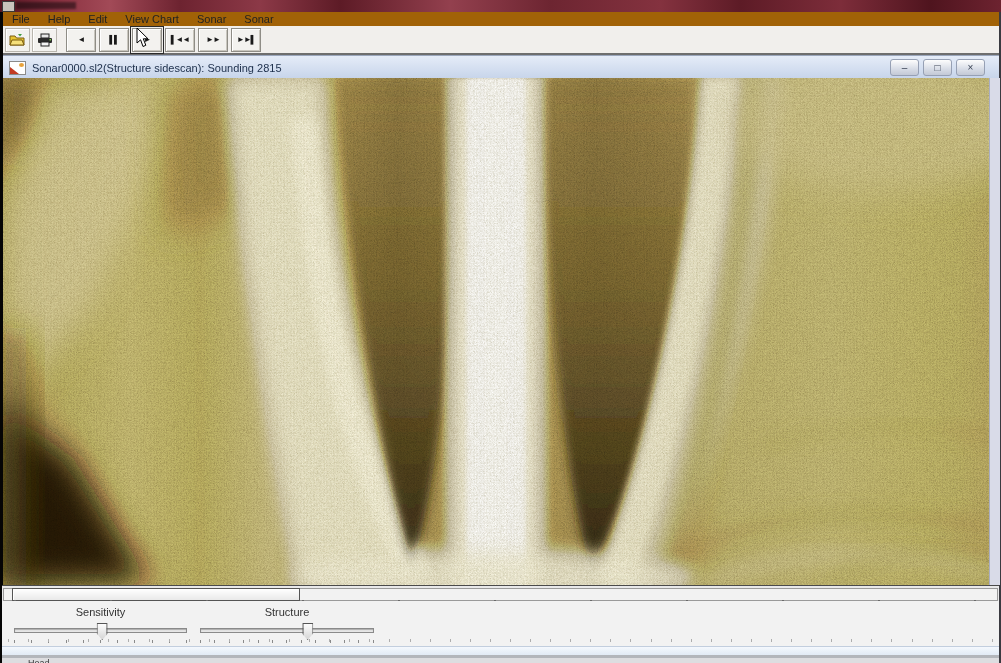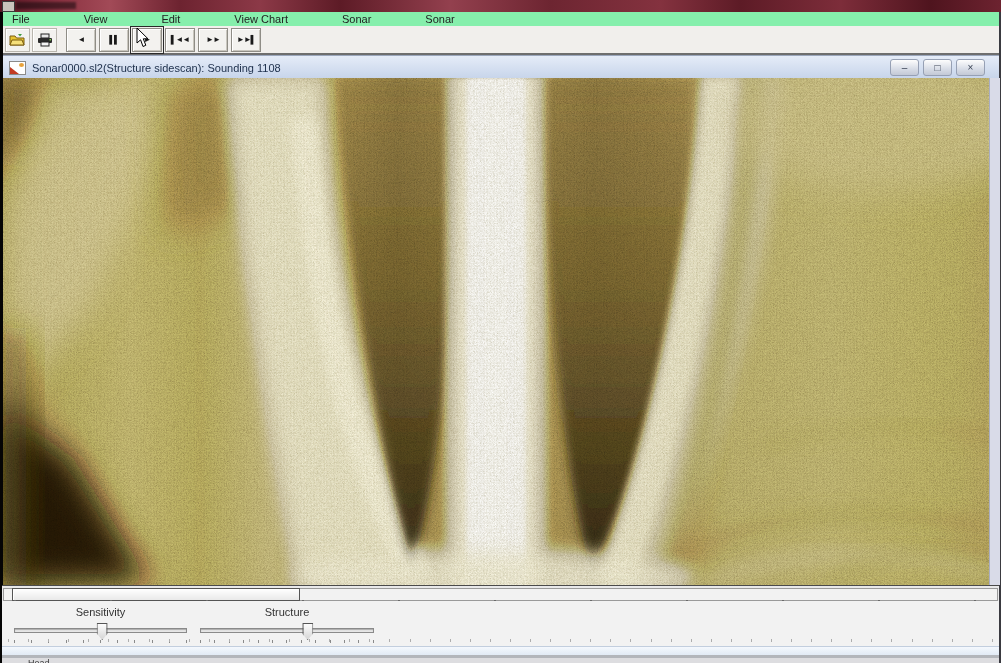--- a/index.html
+++ b/index.html
@@ -10,22 +10,22 @@
   .bg-strip{position:absolute;left:0;top:0;width:1001px;height:12px;
     background:linear-gradient(90deg,#571622 0%,#8c3342 6%,#a24a57 11%,#6d2330 18%,#8c3947 26%,#5d1b26 34%,#93404e 45%,#6d2531 55%,#84323f 66%,#5d1b26 74%,#7d2d3a 84%,#4f141e 93%,#6d2330 100%);}
   .bg-strip .bg-icon{position:absolute;left:2px;top:1px;width:11px;height:9px;background:#c9c4bc;border:1px solid #3a3a3a;}
   .bg-strip .bg-smudge{position:absolute;left:16px;top:2px;width:60px;height:7px;background:rgba(20,10,12,.55);filter:blur(1px);}
 
   
   .left-edge{position:absolute;left:0;top:12px;width:3px;height:651px;background:#050505;}
   .right-edge{position:absolute;right:0;top:12px;width:2px;height:651px;background:#3a3a40;}
 
   
-  .menubar{position:absolute;left:3px;top:12px;width:996px;height:14px;background:#86efac;
-    display:flex;align-items:center;border-bottom:1px solid #dcd9d2;gap:36px;}
+  .menubar{position:absolute;left:3px;top:12px;width:996px;height:14px;background:#a16207;
+    display:flex;align-items:center;border-bottom:1px solid #dcd9d2;}
   .menu-item{font-size:11px;color:#222;padding:0 9px;line-height:14px;white-space:nowrap;}
 
   
   .toolbar{position:absolute;left:3px;top:26px;width:996px;height:27px;background:#f1efec;
     display:flex;align-items:center;border-bottom:2px solid #6e6e6e;}
   .tb-icon-btn{width:23px;height:22px;margin-left:2px;background:#f3f2ef;border:1px solid #b9b6ae;
     display:flex;align-items:center;justify-content:center;box-shadow:inset 1px 1px 0 #fff;}
   .tb-sep{width:6px;height:22px;}
   .tb-btn{min-width:22px;height:22px;margin-left:3px;background:#f3f2ef;border:1px solid #8f8d86;
     box-shadow:inset 1px 1px 0 #fff, inset -1px -1px 0 #c9c6be;
@@ -96,21 +96,21 @@
   <div class="bg-strip">
     <div class="bg-icon"></div>
     <div class="bg-smudge"></div>
   </div>
 
   <div class="left-edge"></div>
   <div class="right-edge"></div>
 
   <div class="menubar">
       <div class="menu-item">File</div>
-      <div class="menu-item">View</div>
+      <div class="menu-item">Help</div>
       <div class="menu-item">Edit</div>
       <div class="menu-item">View Chart</div>
       <div class="menu-item">Sonar</div>
       <div class="menu-item">Sonar</div>
     </div>
 
   <div class="toolbar">
     <div class="tb-icon-btn">
       <svg class="icon-svg" width="17" height="14" viewBox="0 0 17 14">
         <path d="M1,3 L6,3 L7.5,5 L15,5 L15,12 L1,12 Z" fill="#e8c430" stroke="#7a5c10" stroke-width="1"></path>
@@ -144,21 +144,21 @@
           <span>►►</span>
         </div>
         <div class="tb-btn">
           <span>►►▌</span>
         </div>
       </div>
   </div>
 
   <div class="mdi-titlebar">
     <div class="doc-icon"></div>
-    <div class="mdi-title">Sonar0000.sl2(Structure sidescan): Sounding 1108</div>
+    <div class="mdi-title">Sonar0000.sl2(Structure sidescan): Sounding 2815</div>
     <div class="win-btns">
         <div class="win-btn">
           <span>–</span>
         </div>
         <div class="win-btn">
           <span>□</span>
         </div>
         <div class="win-btn">
           <span>×</span>
         </div>

